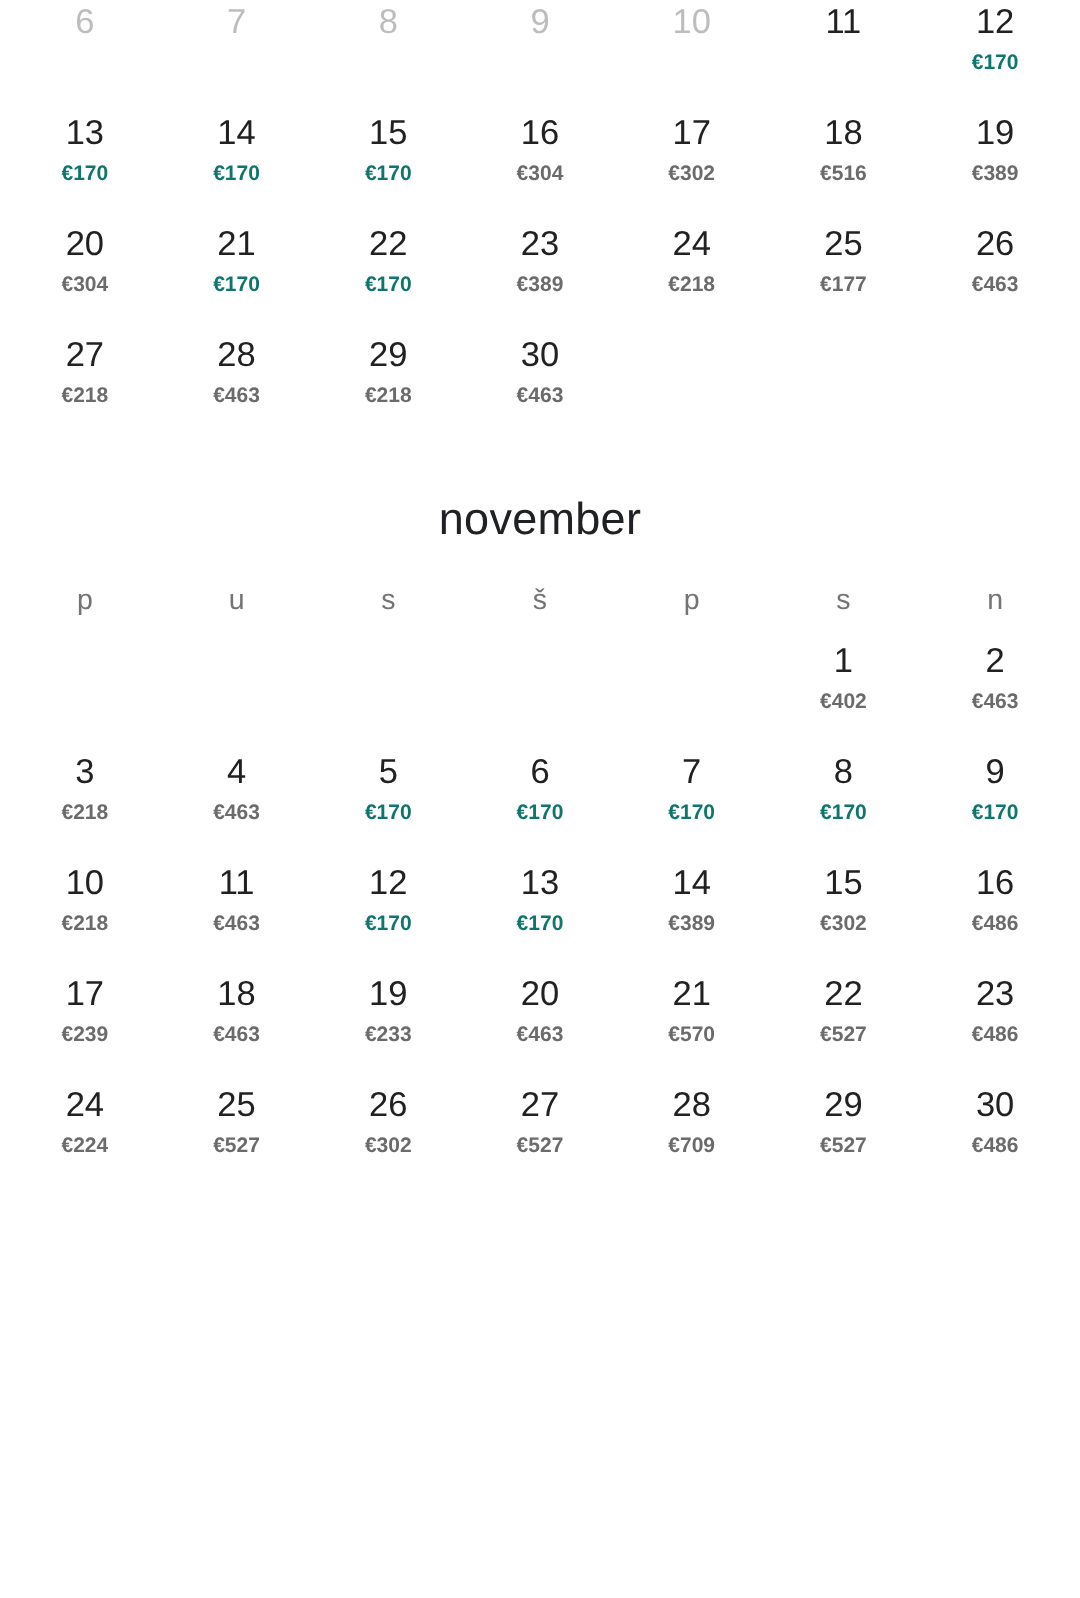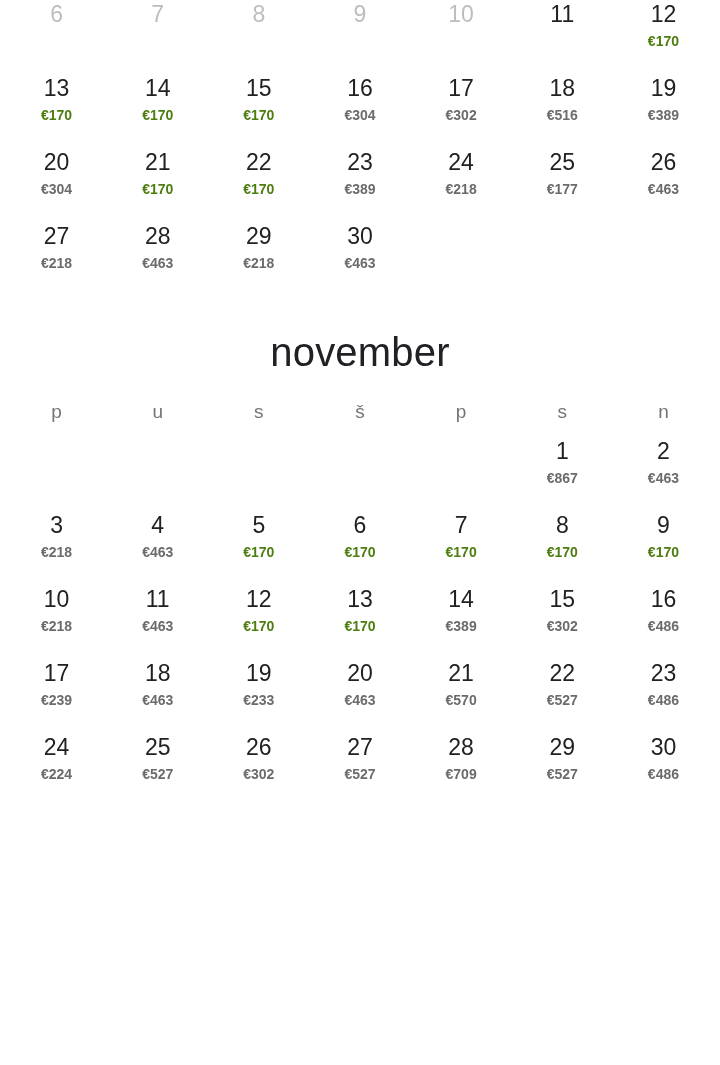--- a/index.html
+++ b/index.html
@@ -17,21 +17,21 @@
   .calendar {
     width: 720px;
     box-sizing: border-box;
     padding: 0;
   }
   .month-block {
     width: 100%;
   }
   .month-title {
     text-align: center;
-    font-size: 40px;
+    font-size: 30px;
     font-weight: 400;
     color: #202124;
     letter-spacing: 0.2px;
     padding-top: 34px;
     padding-bottom: 26px;
   }
   .weekdays {
     display: grid;
     grid-template-columns: repeat(7, 1fr);
     padding: 0 6px;
@@ -69,21 +69,21 @@
     color: #bdbdbd;
   }
   .day-price {
     font-size: 14px;
     line-height: 20px;
     margin-top: 3px;
     color: #6b6b6b;
     font-weight: 700;
   }
   .day-price.cheap {
-    color: #4d7c0f;
+    color: #0f766e;
   }
   .day.empty .day-num,
   .day.empty .day-price {
     visibility: hidden;
   }
 </style>
 </head>
 <body>
 
 <div class="calendar" id="calendar-root">
@@ -235,21 +235,21 @@
           <div class="day empty">
             <div class="day-num"></div>
             <div class="day-price"></div>
           </div>
           <div class="day empty">
             <div class="day-num"></div>
             <div class="day-price"></div>
           </div>
           <div class="day">
             <div class="day-num">1</div>
-            <div class="day-price">€867</div>
+            <div class="day-price">€402</div>
           </div>
           <div class="day">
             <div class="day-num">2</div>
             <div class="day-price">€463</div>
           </div>
         </div>
         <div class="week">
           <div class="day">
             <div class="day-num">3</div>
             <div class="day-price">€218</div>

